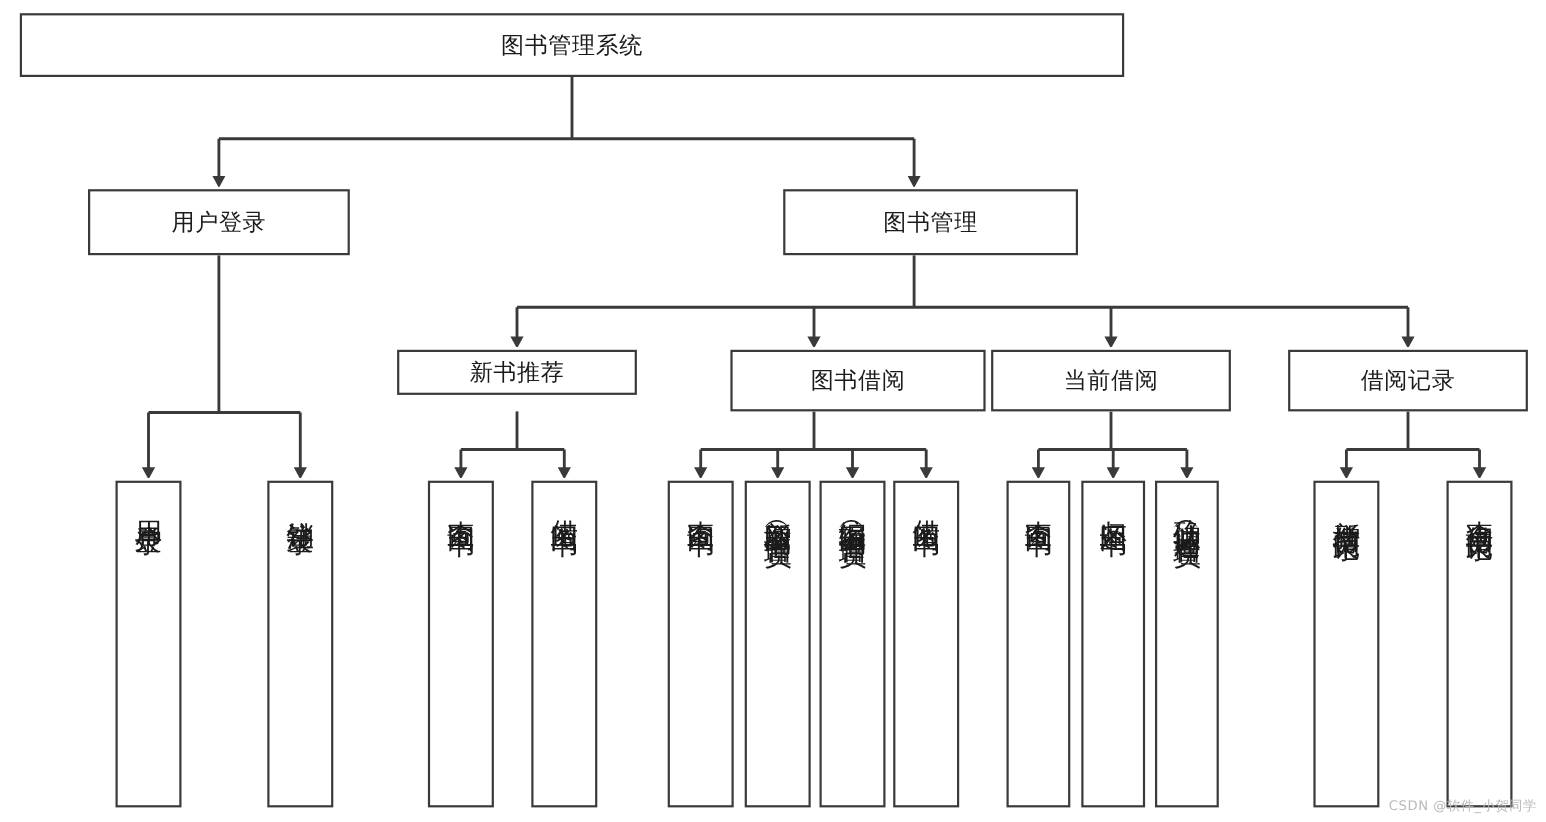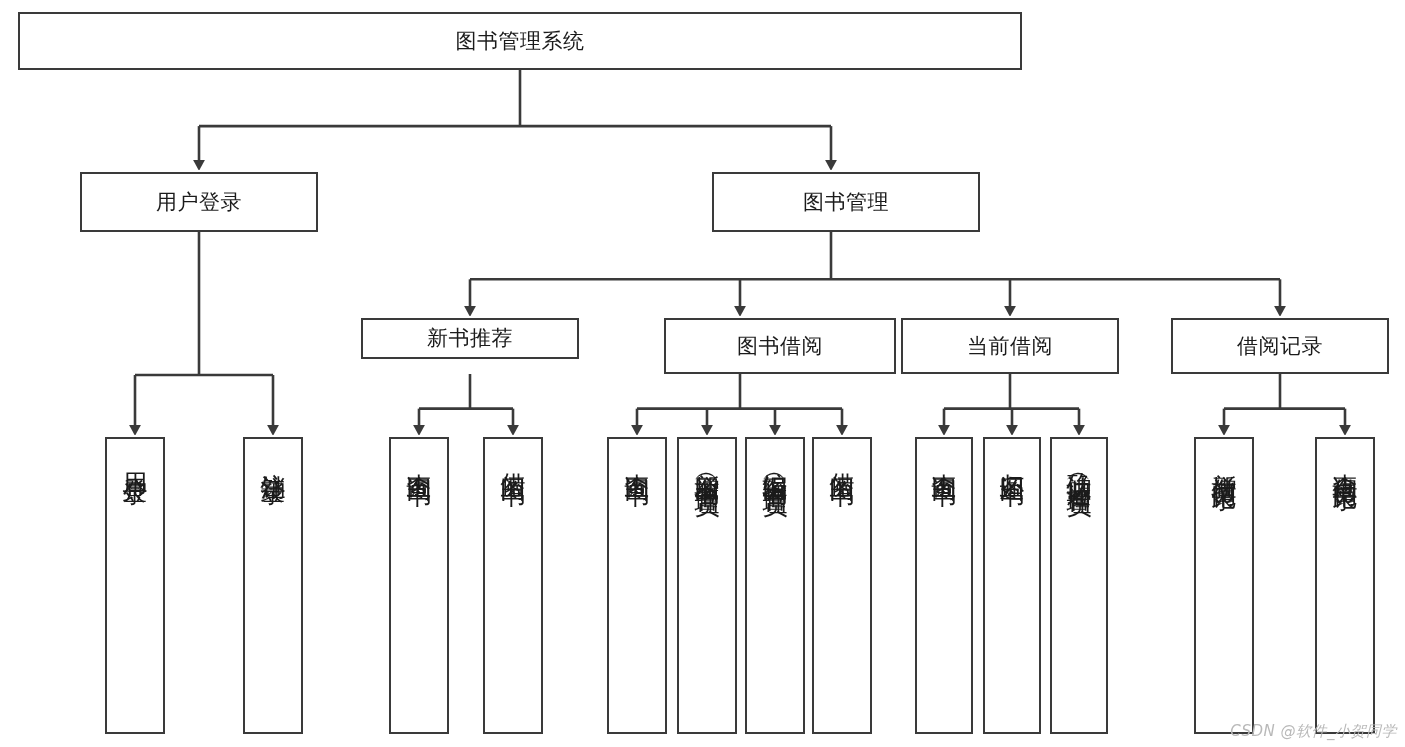--- a/index.html
+++ b/index.html
@@ -52,25 +52,24 @@
     writing-mode: vertical-rl;
     text-orientation: upright;
     font-size: 25px;
     letter-spacing: 3px;
     line-height: 1;
   }
   #watermark {
     position: absolute;
     right: 8px;
     bottom: 6px;
-    font-size: 15px;
+    font-size: 12px;
     color: #b9b9b9;
     white-space: nowrap;
     letter-spacing: 0.5px;
-    font-style: italic;
   }
 </style>
 </head>
 <body>
 
 <div id="diagram-root">
 
   <svg id="edges-layer" viewBox="0 0 1405 747" xmlns="http://www.w3.org/2000/svg">
     <defs>
       <marker id="arrowhead" markerWidth="10" markerHeight="12" refX="1.2" refY="6" orient="auto" markerUnits="userSpaceOnUse">

